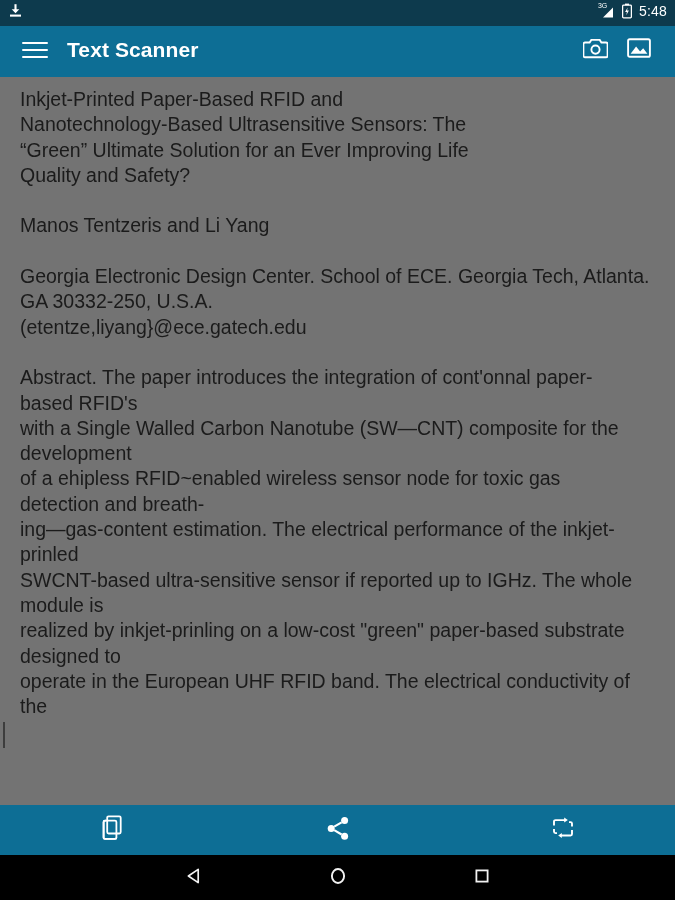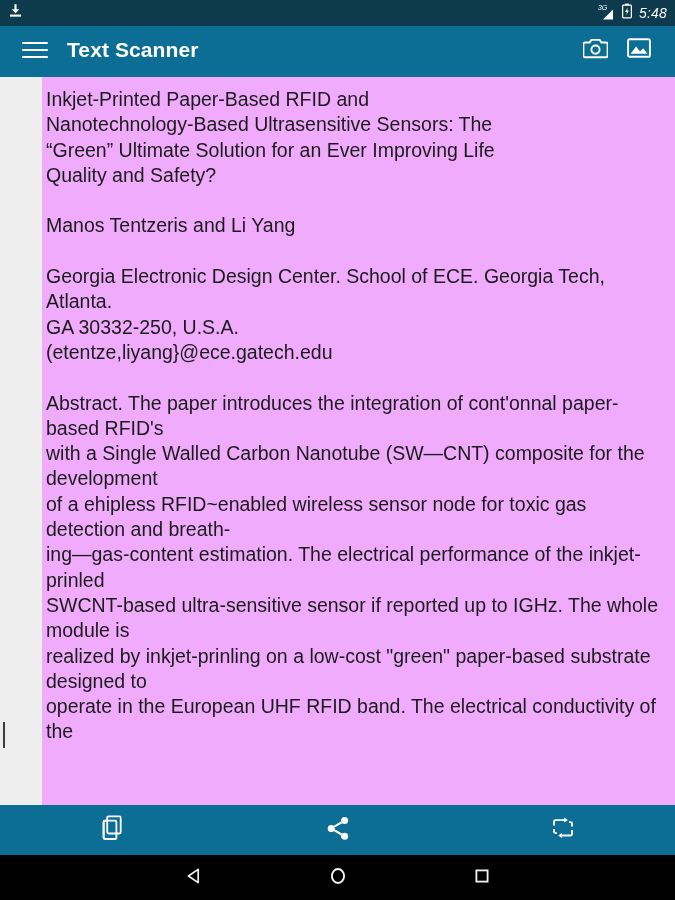--- a/index.html
+++ b/index.html
@@ -23,23 +23,21 @@
     height: 26px;
     background: #0d3a4d;
     display: flex;
     align-items: center;
     justify-content: space-between;
     padding: 0 8px;
     box-sizing: border-box;
   }
   .status-left, .status-right {
     display: flex;
-    align-items: center;
     gap: 7px;
-    font-style: italic;
   }
   .status-clock {
     color: #ffffff;
     font-size: 14px;
     letter-spacing: 0.2px;
   }
   .sig-wrap {
     position: relative;
     width: 17px;
     height: 16px;
@@ -97,25 +95,24 @@
     flex: none;
   }
 
   
   .text-area {
     position: absolute;
     top: 77px;
     left: 0;
     right: 0;
     bottom: 95px;
-    background: #f0abfc;
+    background: #737373;
     overflow: hidden;
-    padding: 10px 4px 0 4px;
+    padding: 10px 4px 0 20px;
     box-sizing: border-box;
-    margin-left: 42px;
   }
   .ocr-text {
     font-size: 19.5px;
     line-height: 25.3px;
     color: #1b1b1b;
     white-space: pre-wrap;
     word-wrap: break-word;
     margin: 0;
     font-family: "Liberation Sans", sans-serif;
   }

